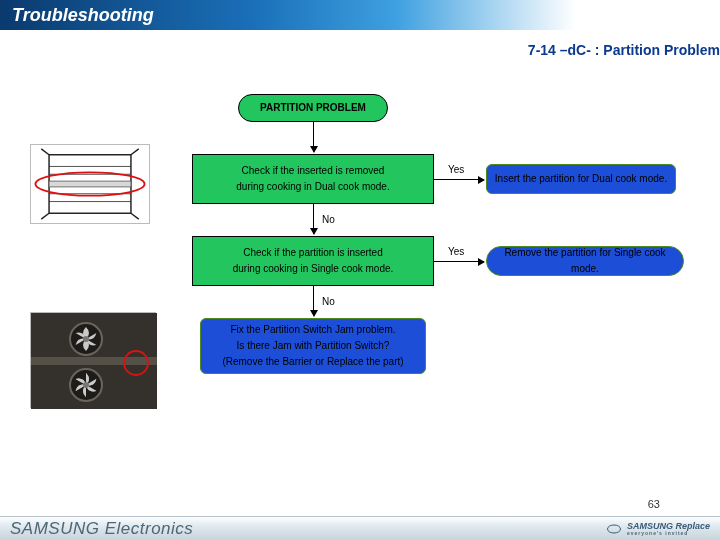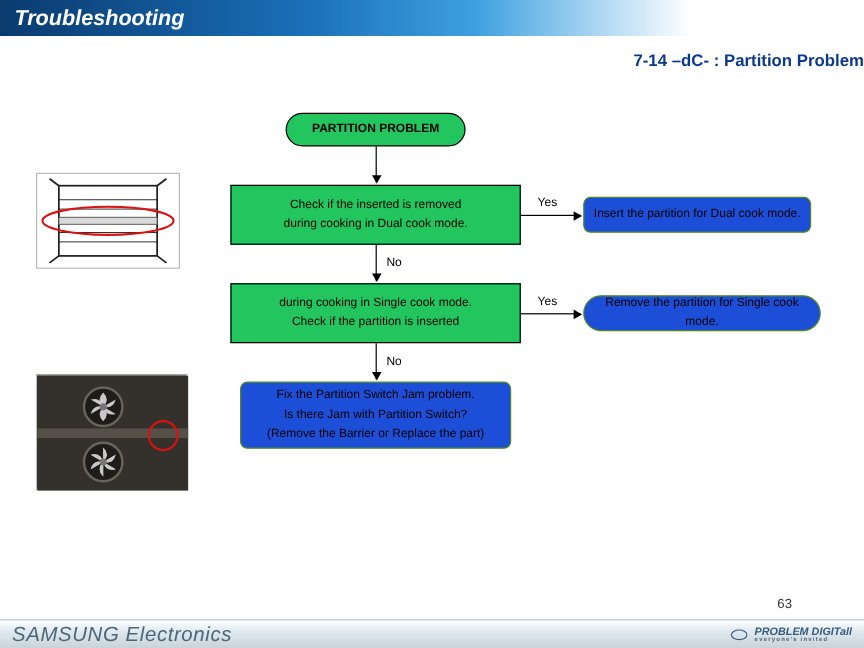--- a/index.html
+++ b/index.html
@@ -162,22 +162,22 @@
   <div class="label" style="left:448px; top:100px;">Yes</div>
 
   <div class="box green" style="left:486px; top:100px; width:190px; height:30px;">
     <span>Insert the partition for Dual cook mode.</span>
   </div>
 
   <div class="arrow-v" style="left:313px; top:140px; height:30px;"></div>
   <div class="label" style="left:322px; top:150px;">No</div>
 
   <div class="box" style="left:192px; top:172px; width:242px; height:50px;">
+    <span>Check if the partition is inserted</span>
     <span>during cooking in Single cook mode.</span>
-    <span>Check if the partition is inserted</span>
   </div>
 
   <div class="arrow-h" style="left:434px; top:197px; width:50px;"></div>
   <div class="label" style="left:448px; top:182px;">Yes</div>
 
   <div class="box green" style="left:486px; top:182px; width:198px; height:30px;border-radius:15px;">
     <span>Remove the partition for Single cook mode.</span>
   </div>
 
   <div class="arrow-v" style="left:313px; top:222px; height:30px;"></div>
@@ -235,17 +235,17 @@
 
 <div class="page-num">63</div>
 
 <div class="footer">
   <span class="brand">SAMSUNG Electronics</span>
   <span class="right">
     <svg width="14" height="14" viewBox="0 0 14 14">
       <ellipse cx="7" cy="7" rx="6.5" ry="4" fill="none" stroke="#3a5c7a" stroke-width="1"></ellipse>
     </svg>
     <span style="display:flex;flex-direction:column;line-height:1;">
-      <span>PROBLEM DIGITall</span>
+      <span>SAMSUNG Replace</span>
       <span class="ellipse-sub">everyone's invited</span>
     </span>
   </span>
 </div>
 
 </body></html>

